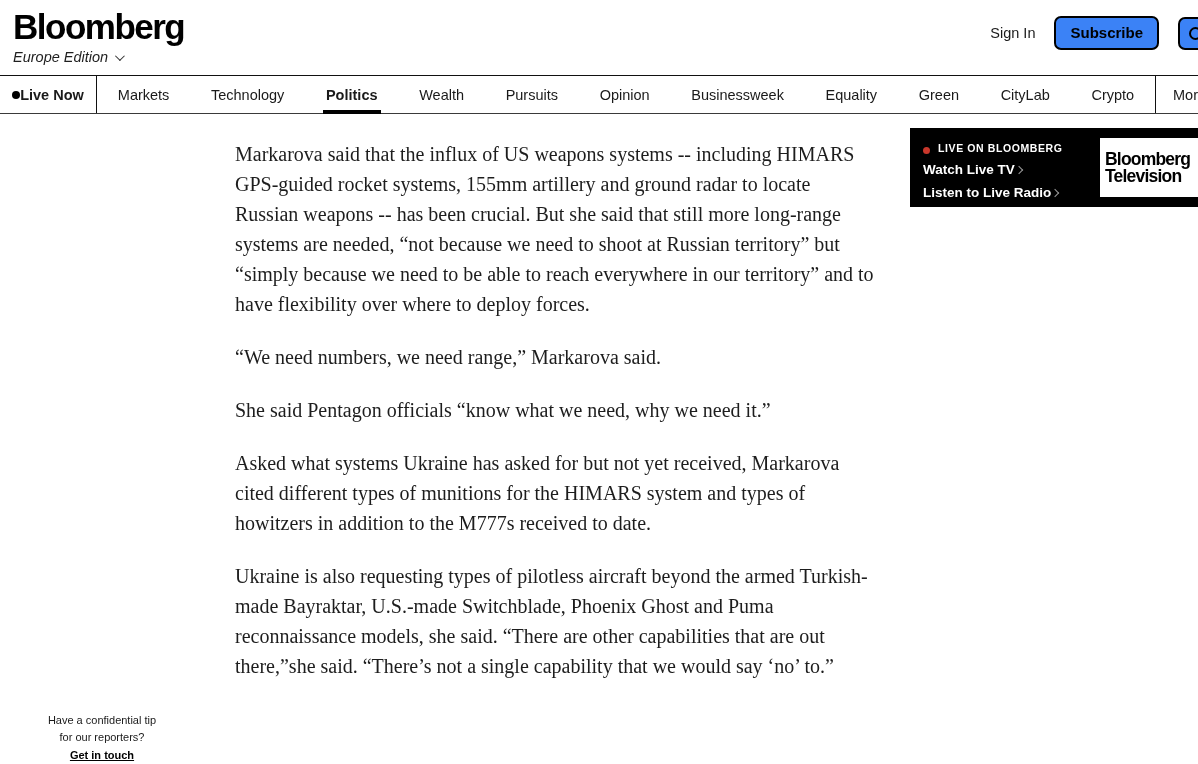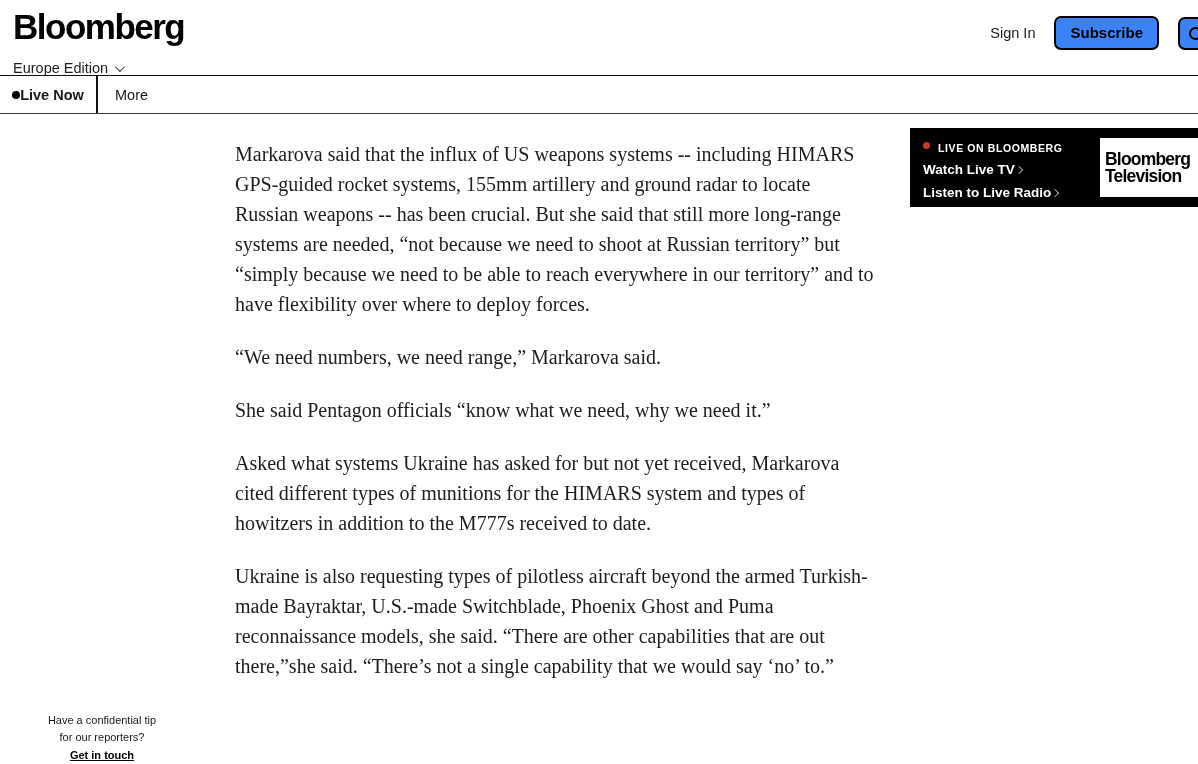--- a/index.html
+++ b/index.html
@@ -2,21 +2,21 @@
 <html><head>
 <meta charset="utf-8">
 <style>
   * { margin: 0; padding: 0; box-sizing: border-box; }
   html, body { width: 1198px; height: 764px; overflow: hidden; background: #fff; }
   body { font-family: "Liberation Sans", sans-serif; color: #1a1a1a; position: relative; }
 
   
   .header { position: relative; height: 75px; padding: 8px 0 0 13px; }
   .logo { font-size: 35px; font-weight: bold; letter-spacing: -1.5px; color: #000; line-height: 38px; cursor: pointer; display: inline-block; }
-  .edition { display: flex; align-items: center; gap: 7px; font-size: 14.5px; color: #1f1f1f; margin-top: 14px; cursor: pointer; width: max-content; }
+  .edition { display: flex; align-items: center; gap: 7px; font-size: 14.5px; color: #1f1f1f; margin-top: 3px; cursor: pointer; width: max-content; font-style: italic; }
   .chev-down { width: 7px; height: 7px; border-right: 1.6px solid #333; border-bottom: 1.6px solid #333; transform: rotate(45deg) translateY(-2px); display: inline-block; }
   .account { position: absolute; top: 16px; right: -26px; display: flex; align-items: center; gap: 19px; }
   .signin { font-size: 14.5px; color: #1a1a1a; cursor: pointer; }
   .btn { border: 2px solid #000; border-radius: 7px; background: #3b82f6; font-family: "Liberation Sans", sans-serif; font-weight: bold; font-size: 15px; color: #000; padding: 6px 14px 7px; cursor: pointer; }
   .search-btn { width: 46px; height: 33px; display: flex; align-items: center; padding: 0 0 0 9px; }
   .search-ring { width: 13px; height: 13px; border: 2px solid #000; border-radius: 50%; display: inline-block; }
 
   
   .nav { display: flex; align-items: stretch; height: 39px; border-top: 1px solid #111; border-bottom: 1px solid #3a3a3a; font-size: 14.5px; }
   .nav-live { width: 97px; border-right: 1px solid #111; display: flex; align-items: center; justify-content: center; font-weight: bold; cursor: pointer; flex: none; }
@@ -26,21 +26,21 @@
   .nav-item.active { font-weight: bold; }
   .nav-item.active::after { content: ""; position: absolute; left: -3px; right: -3px; bottom: -1px; height: 4px; background: #000; }
   .nav-more { width: 43px; border-left: 1px solid #111; display: flex; align-items: center; padding-left: 17px; cursor: pointer; flex: none; white-space: nowrap; }
 
   
   .article { margin: 25px 0 0 235px; width: 642px; font-family: "Liberation Serif", serif; font-size: 20px; line-height: 30px; color: #1d1d1d; }
   .article p { margin-bottom: 23px; }
 
   
   .live-panel { position: absolute; left: 910px; right: 0; top: 128px; height: 79px; background: #000; display: block; }
-  .live-eyebrow { display: flex; align-items: flex-start; gap: 8px; padding: 14px 0 0 13px; }
+  .live-eyebrow { display: flex; align-items: flex-end; gap: 8px; padding: 14px 0 0 13px; }
   .live-eyebrow-dot { width: 7px; height: 7px; border-radius: 50%; background: #c9372b; flex: none; }
   .live-eyebrow-text { color: #fff; font-size: 10.5px; font-weight: bold; letter-spacing: 0.6px; }
   .live-link { display: flex; align-items: center; gap: 1px; color: #fff; font-size: 13.5px; font-weight: bold; margin: 8px 0 0 13px; cursor: pointer; width: max-content; }
   .chev-right { width: 6px; height: 6px; border-top: 1.6px solid #9a9a9a; border-right: 1.6px solid #9a9a9a; transform: rotate(45deg); display: inline-block; }
   .btv-logo { position: absolute; top: 10px; right: 0; width: 98px; height: 59px; background: #fff; overflow: hidden; display: flex; flex-direction: column; justify-content: center; padding-left: 5px; cursor: pointer; }
   .btv-line { font-size: 17.5px; font-weight: bold; letter-spacing: -0.8px; color: #000; line-height: 17px; white-space: nowrap; }
 
   
   .tip-box { position: absolute; left: 17px; top: 712px; width: 170px; text-align: center; font-size: 11px; line-height: 17px; color: #1a1a1a; }
   .tip-cta { font-weight: bold; text-decoration: underline; color: #000; cursor: pointer; display: inline-block; margin-top: 1px; }
@@ -60,20 +60,33 @@
     <button class="btn search-btn">
       <span class="search-ring"></span>
     </button>
   </div>
 </div>
 
 <div class="nav">
   <div class="nav-live">
     <span class="live-dot"></span>
     <span>Live Now</span>
+  </div>
+  <div class="nav-mid">
+    <span class="nav-item">Markets</span>
+    <span class="nav-item">Technology</span>
+    <span class="nav-item active">Politics</span>
+    <span class="nav-item">Wealth</span>
+    <span class="nav-item">Pursuits</span>
+    <span class="nav-item">Opinion</span>
+    <span class="nav-item">Businessweek</span>
+    <span class="nav-item">Equality</span>
+    <span class="nav-item">Green</span>
+    <span class="nav-item">CityLab</span>
+    <span class="nav-item">Crypto</span>
   </div>
   <div class="nav-more">More</div>
 </div>
 
 <div class="article">
   <p>Markarova said that the influx of US weapons systems -- including HIMARS GPS-guided rocket systems, 155mm artillery and ground radar to locate Russian weapons -- has been crucial. But she said that still more long-range systems are needed, “not because we need to shoot at Russian territory” but “simply because we need to be able to reach everywhere in our territory” and to have flexibility over where to deploy forces.</p>
   <p>“We need numbers, we need range,” Markarova said.</p>
   <p>She said Pentagon officials “know what we need, why we need it.”</p>
   <p>Asked what systems Ukraine has asked for but not yet received, Markarova cited different types of munitions for the HIMARS system and types of howitzers in addition to the M777s received to date.</p>
   <p>Ukraine is also requesting types of pilotless aircraft beyond the armed Turkish-made Bayraktar, U.S.-made Switchblade, Phoenix Ghost and Puma reconnaissance models, she said. “There are other capabilities that are out there,”she said. “There’s not a single capability that we would say ‘no’ to.”</p>

